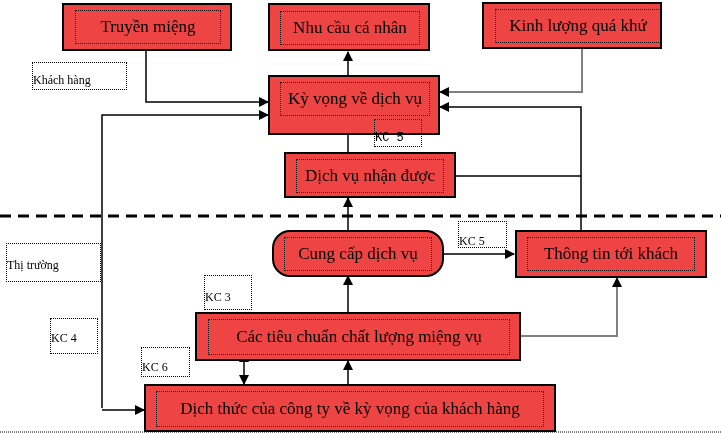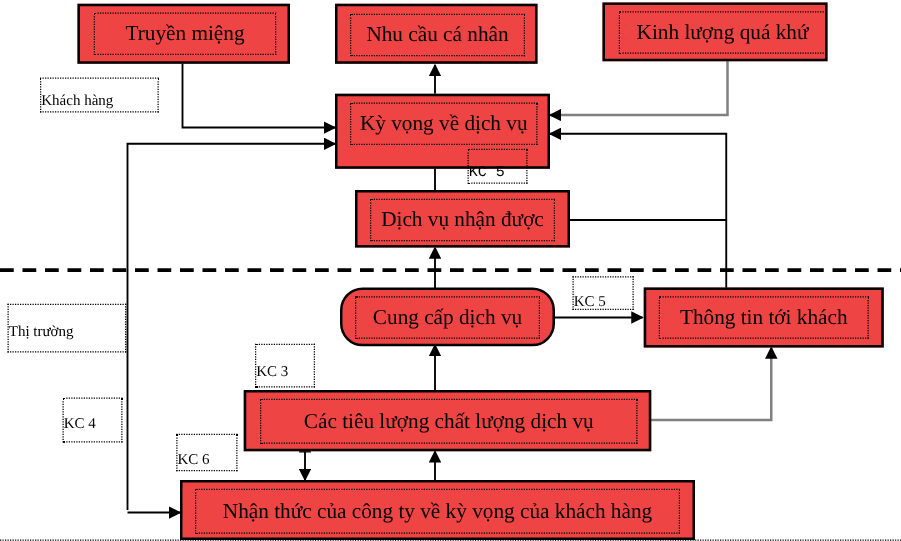--- a/index.html
+++ b/index.html
@@ -78,25 +78,25 @@
 
 <div class="box" style="left:272px;top:230px;width:172px;height:47px;border-radius:18px;">
   <div class="inner" style="left:10px;top:5px;width:148px;height:34px;">Cung cấp dịch vụ</div>
 </div>
 
 <div class="box" style="left:515px;top:230px;width:192px;height:48px;">
   <div class="inner" style="left:10px;top:5px;width:168px;height:34px;">Thông tin tới khách</div>
 </div>
 
 <div class="box" style="left:195px;top:312px;width:326px;height:49px;">
-  <div class="inner" style="left:11px;top:5px;width:302px;height:36px;">Các tiêu lượng chất lượng dịch vụ</div>
+  <div class="inner" style="left:11px;top:5px;width:302px;height:36px;">Các tiêu chuẩn chất lượng miệng vụ</div>
 </div>
 
 <div class="box" style="left:144px;top:384px;width:412px;height:48px;">
-  <div class="inner" style="left:10px;top:5px;width:388px;height:36px;">Nhận thức của công ty về kỳ vọng của khách hàng</div>
+  <div class="inner" style="left:10px;top:5px;width:388px;height:36px;">Dịch thức của công ty về kỳ vọng của khách hàng</div>
 </div>
 
 <div class="lbl" style="left:32px;top:62px;width:95px;height:28px;padding-bottom:3px;">Khách hàng</div>
 <div class="lbl" style="left:6px;top:243px;width:95px;height:39px;padding-bottom:10px;">Thị trường</div>
 
 <div class="lbl" style="left:50px;top:318px;width:48px;height:36px;padding-bottom:9px;">KC 4</div>
 <div class="lbl" style="left:141px;top:347px;width:49px;height:30px;padding-bottom:3px;">KC 6</div>
 <div class="lbl" style="left:204px;top:275px;width:48px;height:35px;padding-bottom:6px;">KC 3</div>
 <div class="lbl" style="left:458px;top:221px;width:49px;height:27px;padding-bottom:0px;">KC 5</div>
 <div class="lbl" style="left:374px;top:119px;width:48px;height:28px;padding-bottom:2px;font-family:Liberation Mono, monospace;">KC 5</div>

